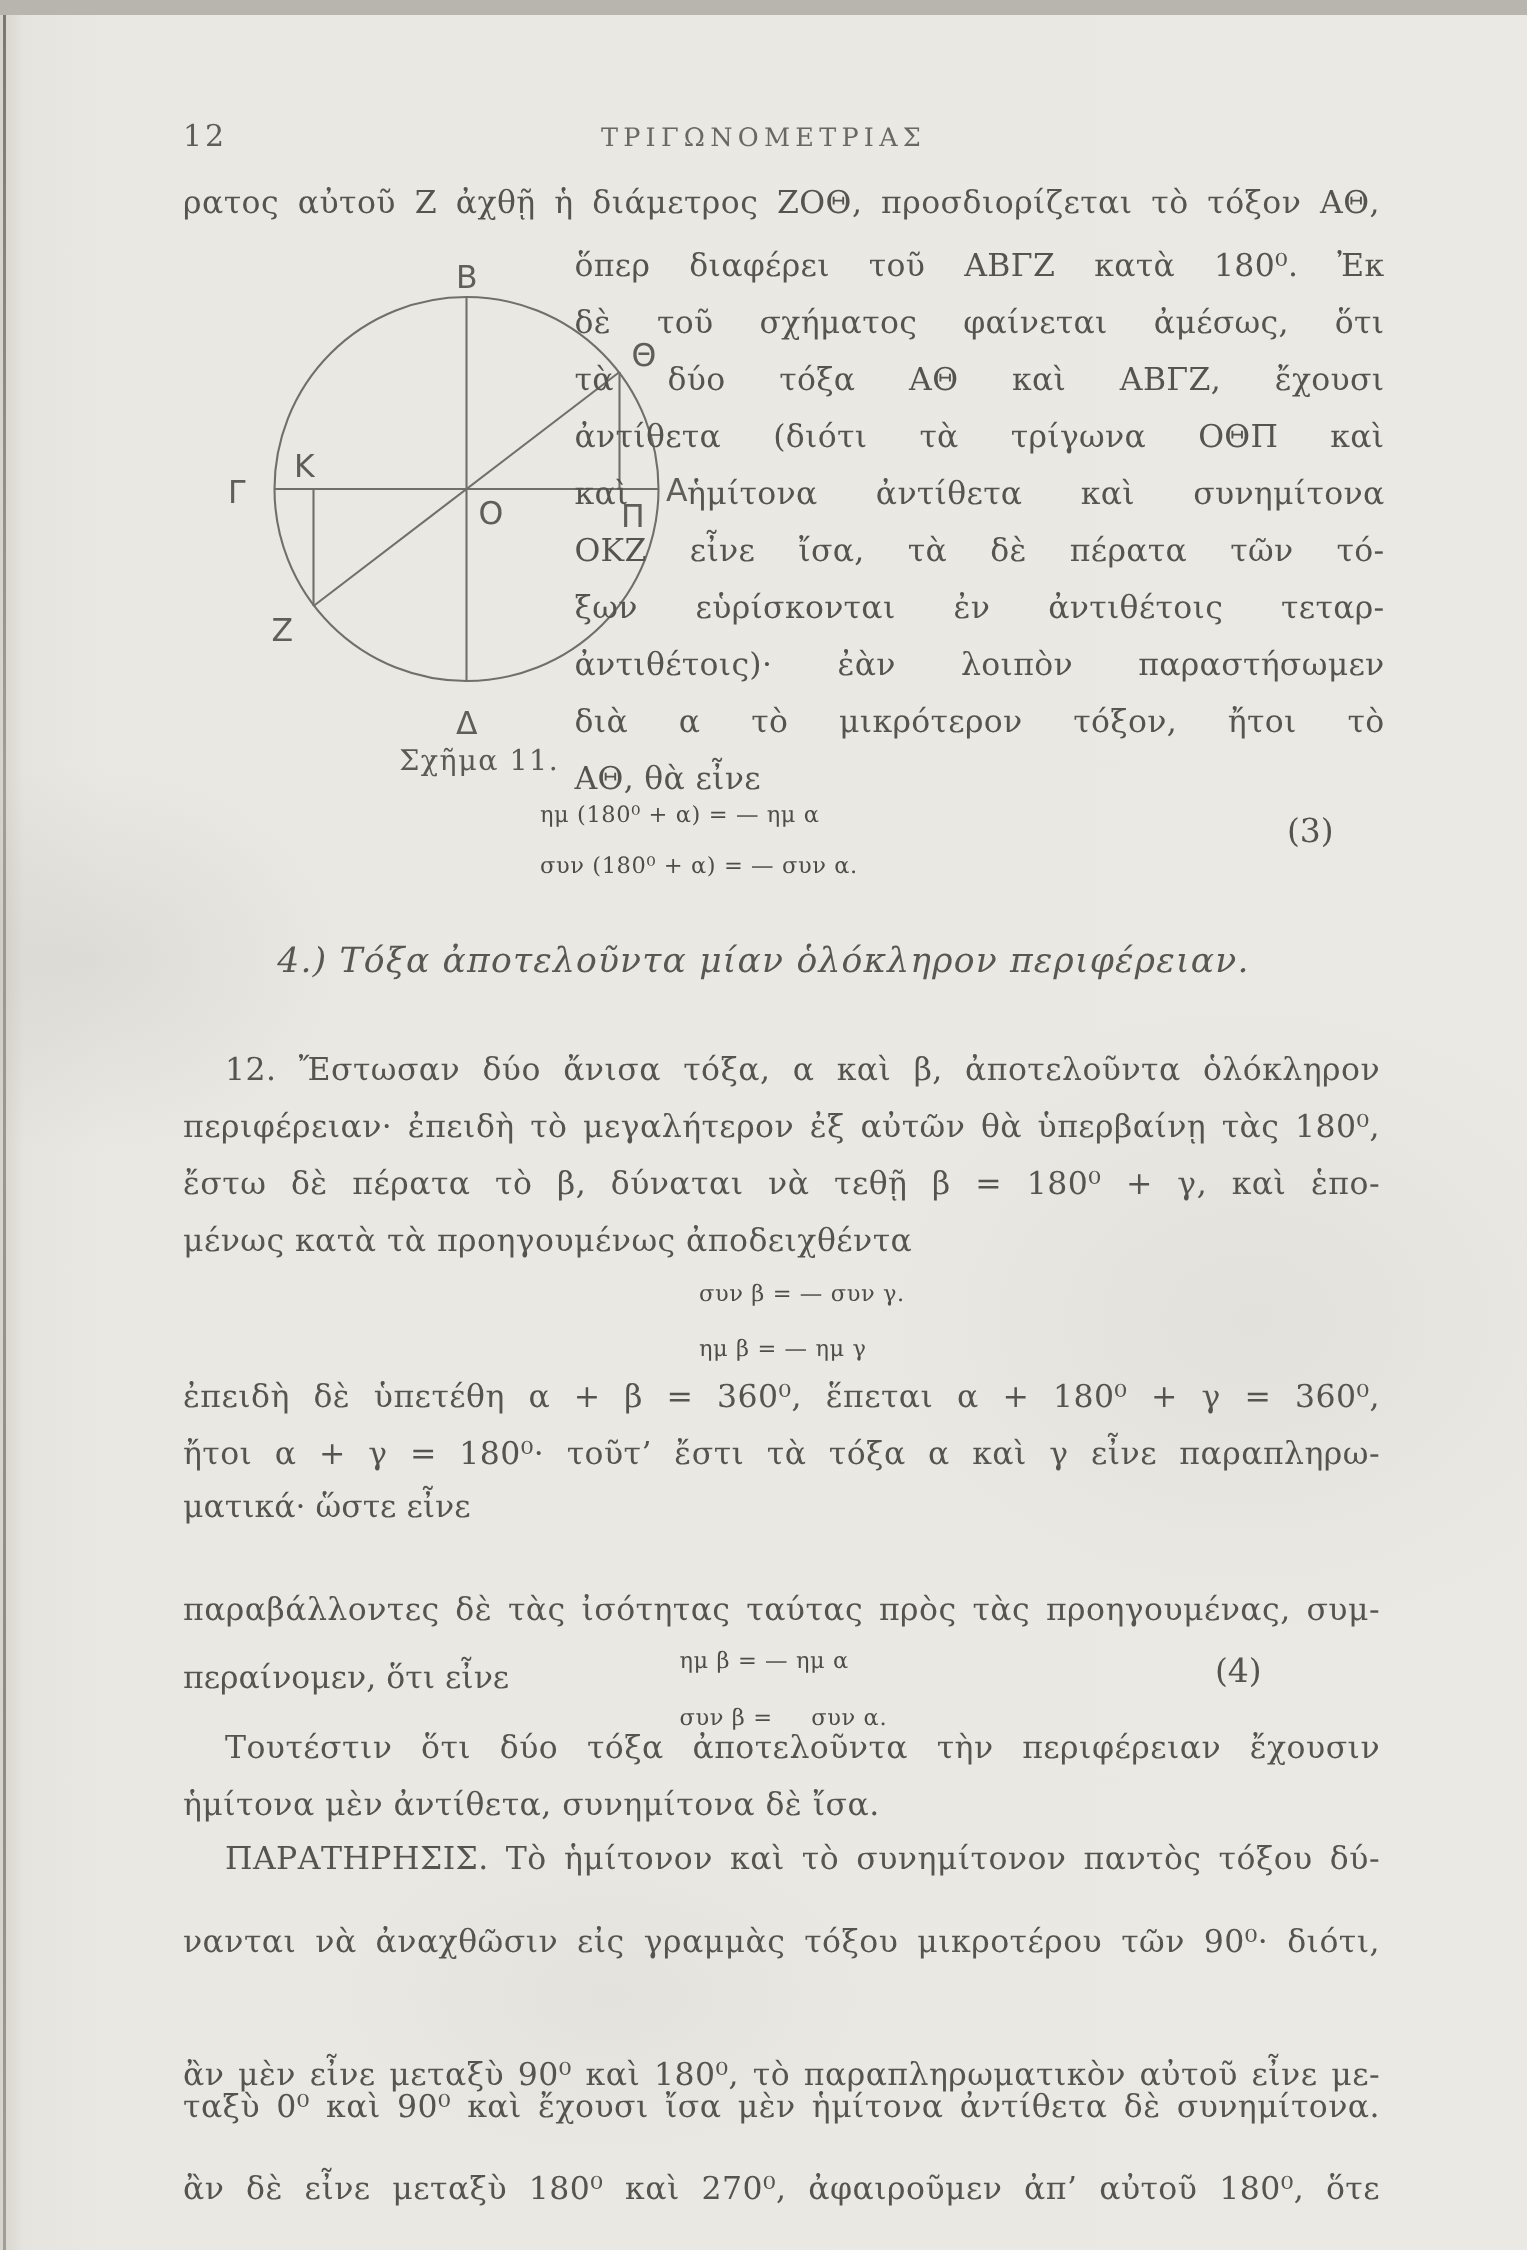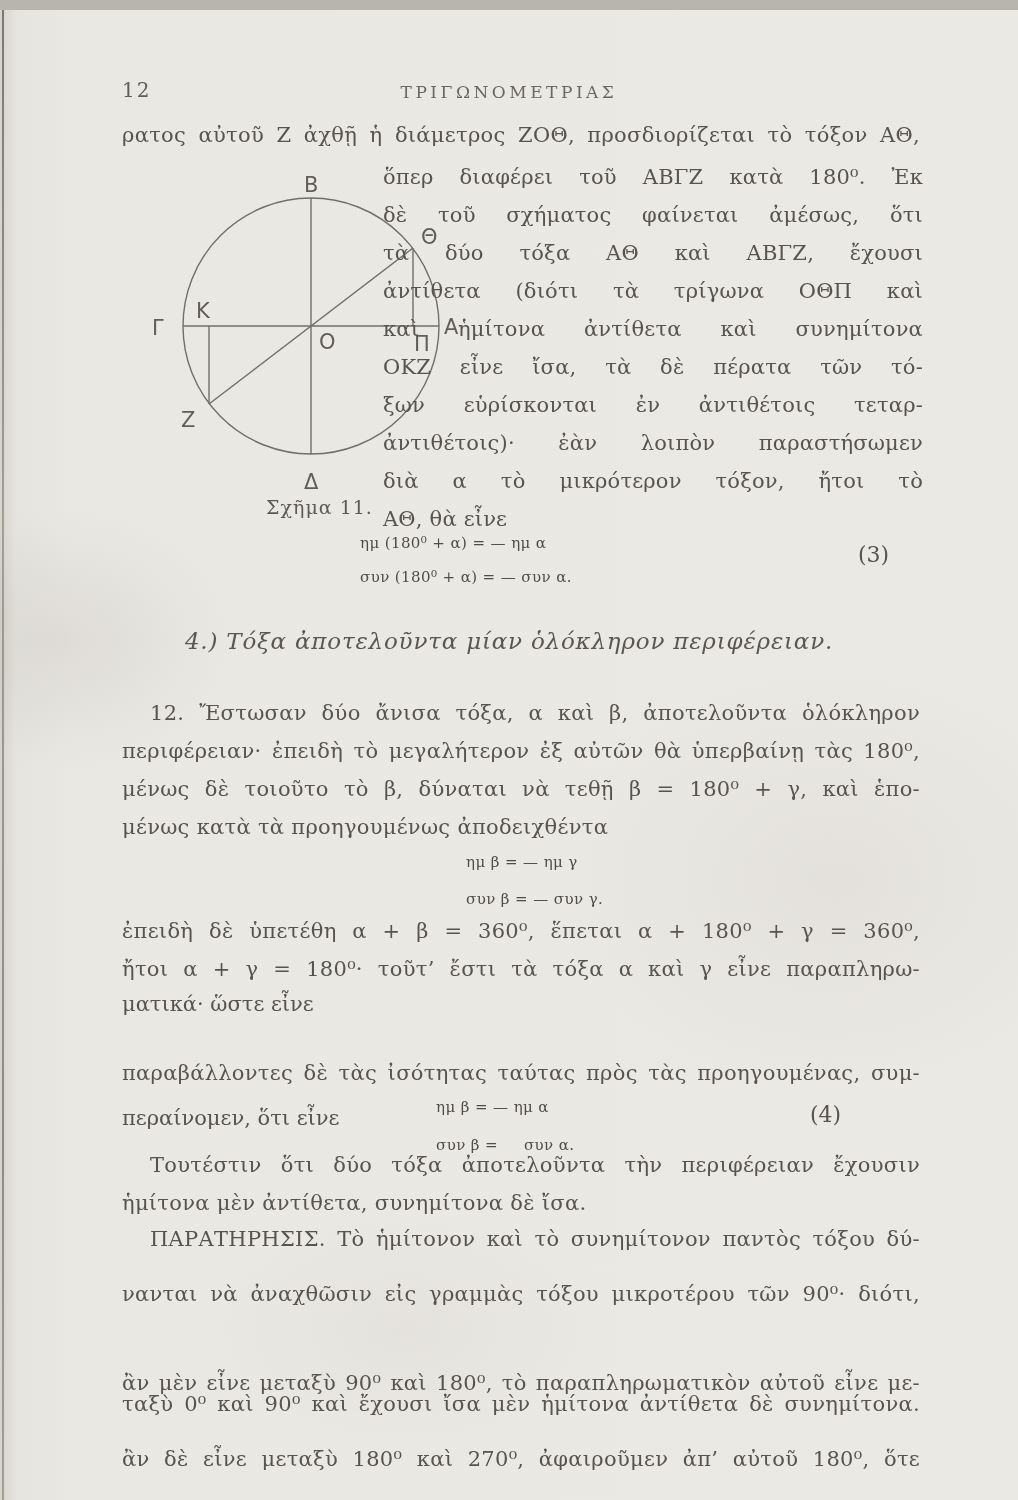--- a/index.html
+++ b/index.html
@@ -63,21 +63,21 @@
   .heading {
     position:absolute; left:0; right:0; top:618px;
     text-align:center; font-style:italic;
     font-size:23px; letter-spacing:.8px; color:#5a5751;
   }
   .eqbg { position:absolute; left:466px; top:834px; }
   .eqbg .eqrow { line-height:37px; }
   .eqga { position:absolute; left:440px; top:976px; }
   .eqga .eqrow { line-height:37px; }
   .eqga-intro { position:absolute; left:122px; top:982px; font-size:21px; }
-  .eq4 { position:absolute; left:436px; top:1078px; }
+  .eq4 { position:absolute; left:453px; top:1078px; }
   .eq4 .eqrow { line-height:38px; }
   .eq4-intro { position:absolute; left:122px; top:1096px; font-size:21px; }
   .tag4 { left:810px; top:1092px; }
 </style>
 </head>
 <body>
 
 <div class="page">
   <div class="spine"></div>
 
@@ -127,26 +127,26 @@
   <div class="eq3">
     <div class="eqrow">ημ (180⁰ + α) = — ημ α</div>
     <div class="eqrow">συν (180⁰ + α) = — συν α.</div>
   </div>
   <div class="tag tag3">(3)</div>
 
   <div class="heading">4.) Τόξα ἀποτελοῦντα μίαν ὁλόκληρον περιφέρειαν.</div>
 
   <div class="bline ind" style="top:688px;">12. Ἔστωσαν δύο ἄνισα τόξα, α καὶ β, ἀποτελοῦντα ὁλόκληρον</div>
   <div class="bline" style="top:726px;">περιφέρειαν· ἐπειδὴ τὸ μεγαλήτερον ἐξ αὐτῶν θὰ ὑπερβαίνῃ τὰς 180⁰,</div>
-  <div class="bline" style="top:764px;">μένως δὲ τοιοῦτο  τὸ β, δύναται νὰ τεθῇ β = 180⁰ + γ, καὶ ἑπο-</div>
+  <div class="bline" style="top:764px;">ἔστω δὲ πέρατα  τὸ β, δύναται νὰ τεθῇ β = 180⁰ + γ, καὶ ἑπο-</div>
   <div class="bline short" style="top:802px;">μένως κατὰ τὰ προηγουμένως ἀποδειχθέντα</div>
 
   <div class="eqbg">
+    <div class="eqrow">συν β = — συν γ.</div>
     <div class="eqrow">ημ β = — ημ γ</div>
-    <div class="eqrow">συν β = — συν γ.</div>
   </div>
 
   <div class="bline" style="top:906px;">ἐπειδὴ δὲ ὑπετέθη α + β = 360⁰, ἕπεται α + 180⁰ + γ = 360⁰,</div>
   <div class="bline" style="top:944px;">ἤτοι α + γ = 180⁰· τοῦτ’ ἔστι τὰ τόξα α καὶ γ εἶνε παραπληρω-</div>
 
   <div class="eqga-intro">ματικά· ὥστε εἶνε</div>
 
   <div class="bline" style="top:1048px;">παραβάλλοντες δὲ τὰς ἰσότητας ταύτας πρὸς τὰς προηγουμένας, συμ-</div>
 
   <div class="eq4-intro">περαίνομεν, ὅτι εἶνε</div>

